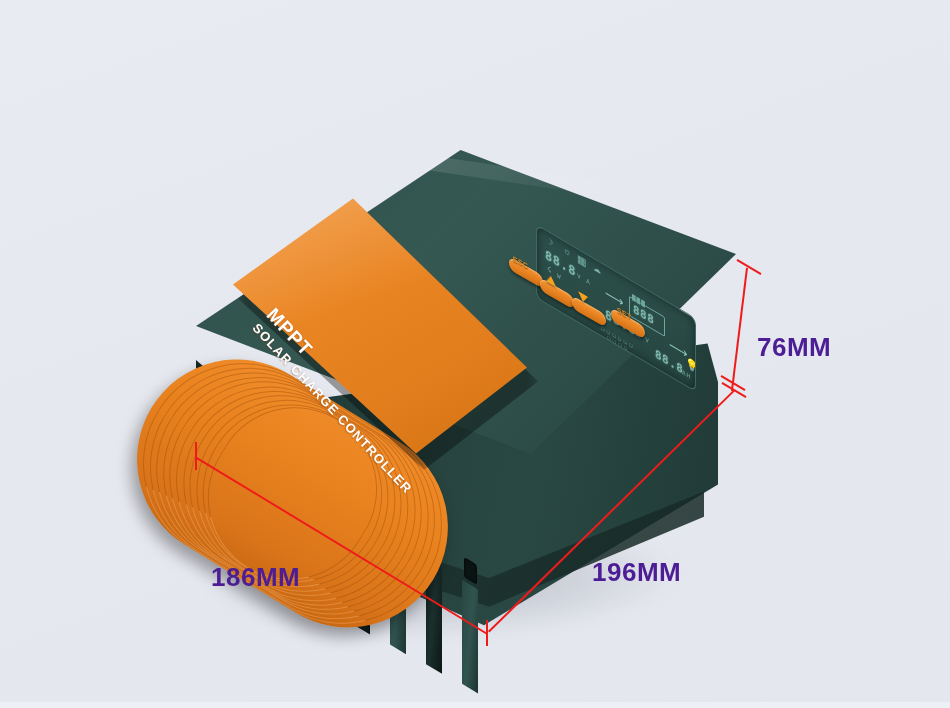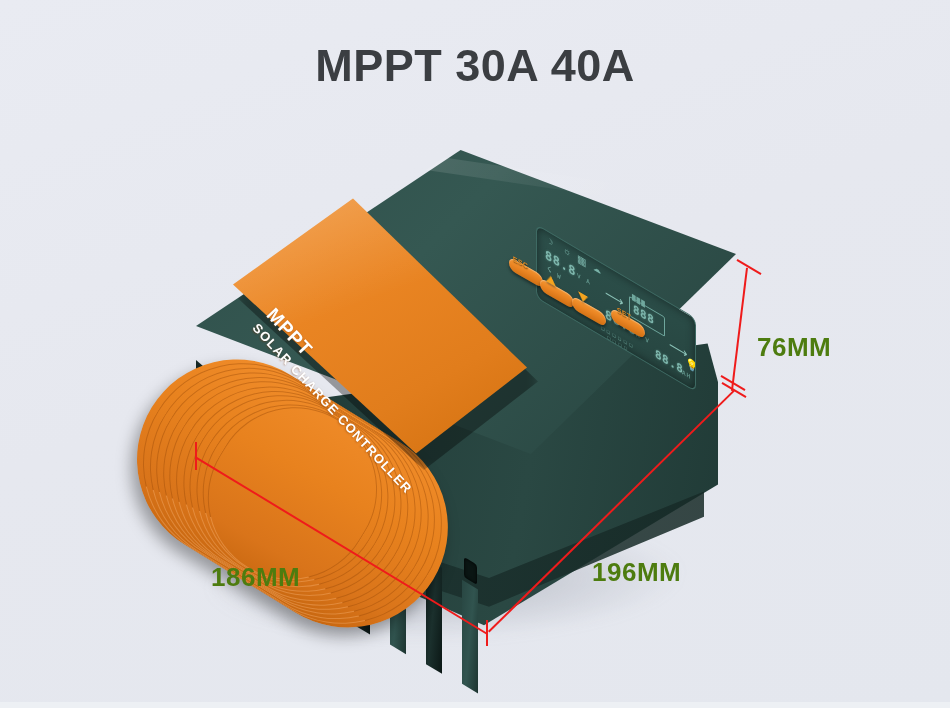--- a/index.html
+++ b/index.html
@@ -267,35 +267,34 @@
     border-top:8px solid #f5a41f;
     filter:drop-shadow(0 1px 1px rgba(0,0,0,.5));
   }
 
   
   .dimline{ position:absolute; background:#ef1b1b; transform-origin:0 0; }
   .dimcap{ position:absolute; background:#ef1b1b; transform-origin:50% 50%; }
   .dimtext{
     position:absolute;
     font-size:26px; font-weight:bold;
-    color:#4d7c0f;
+    color:#4c1d95;
     letter-spacing:.5px;
     white-space:nowrap;
     text-align:center;
   }
 </style>
 </head>
 <body>
 
 <div id="stage">
 
   <div class="bg"></div>
   <div class="bg-bottom-strip"></div>
 
-  <div class="title">MPPT 30A 40A</div>
 
   <div class="product">
 
     <div class="contact-shadow"></div>
 
     <div class="face-front"></div>
     <div class="face-left"></div>
     <div class="base-band"></div>
     <div class="face-top"></div>
     <div class="top-edge-hl"></div>

